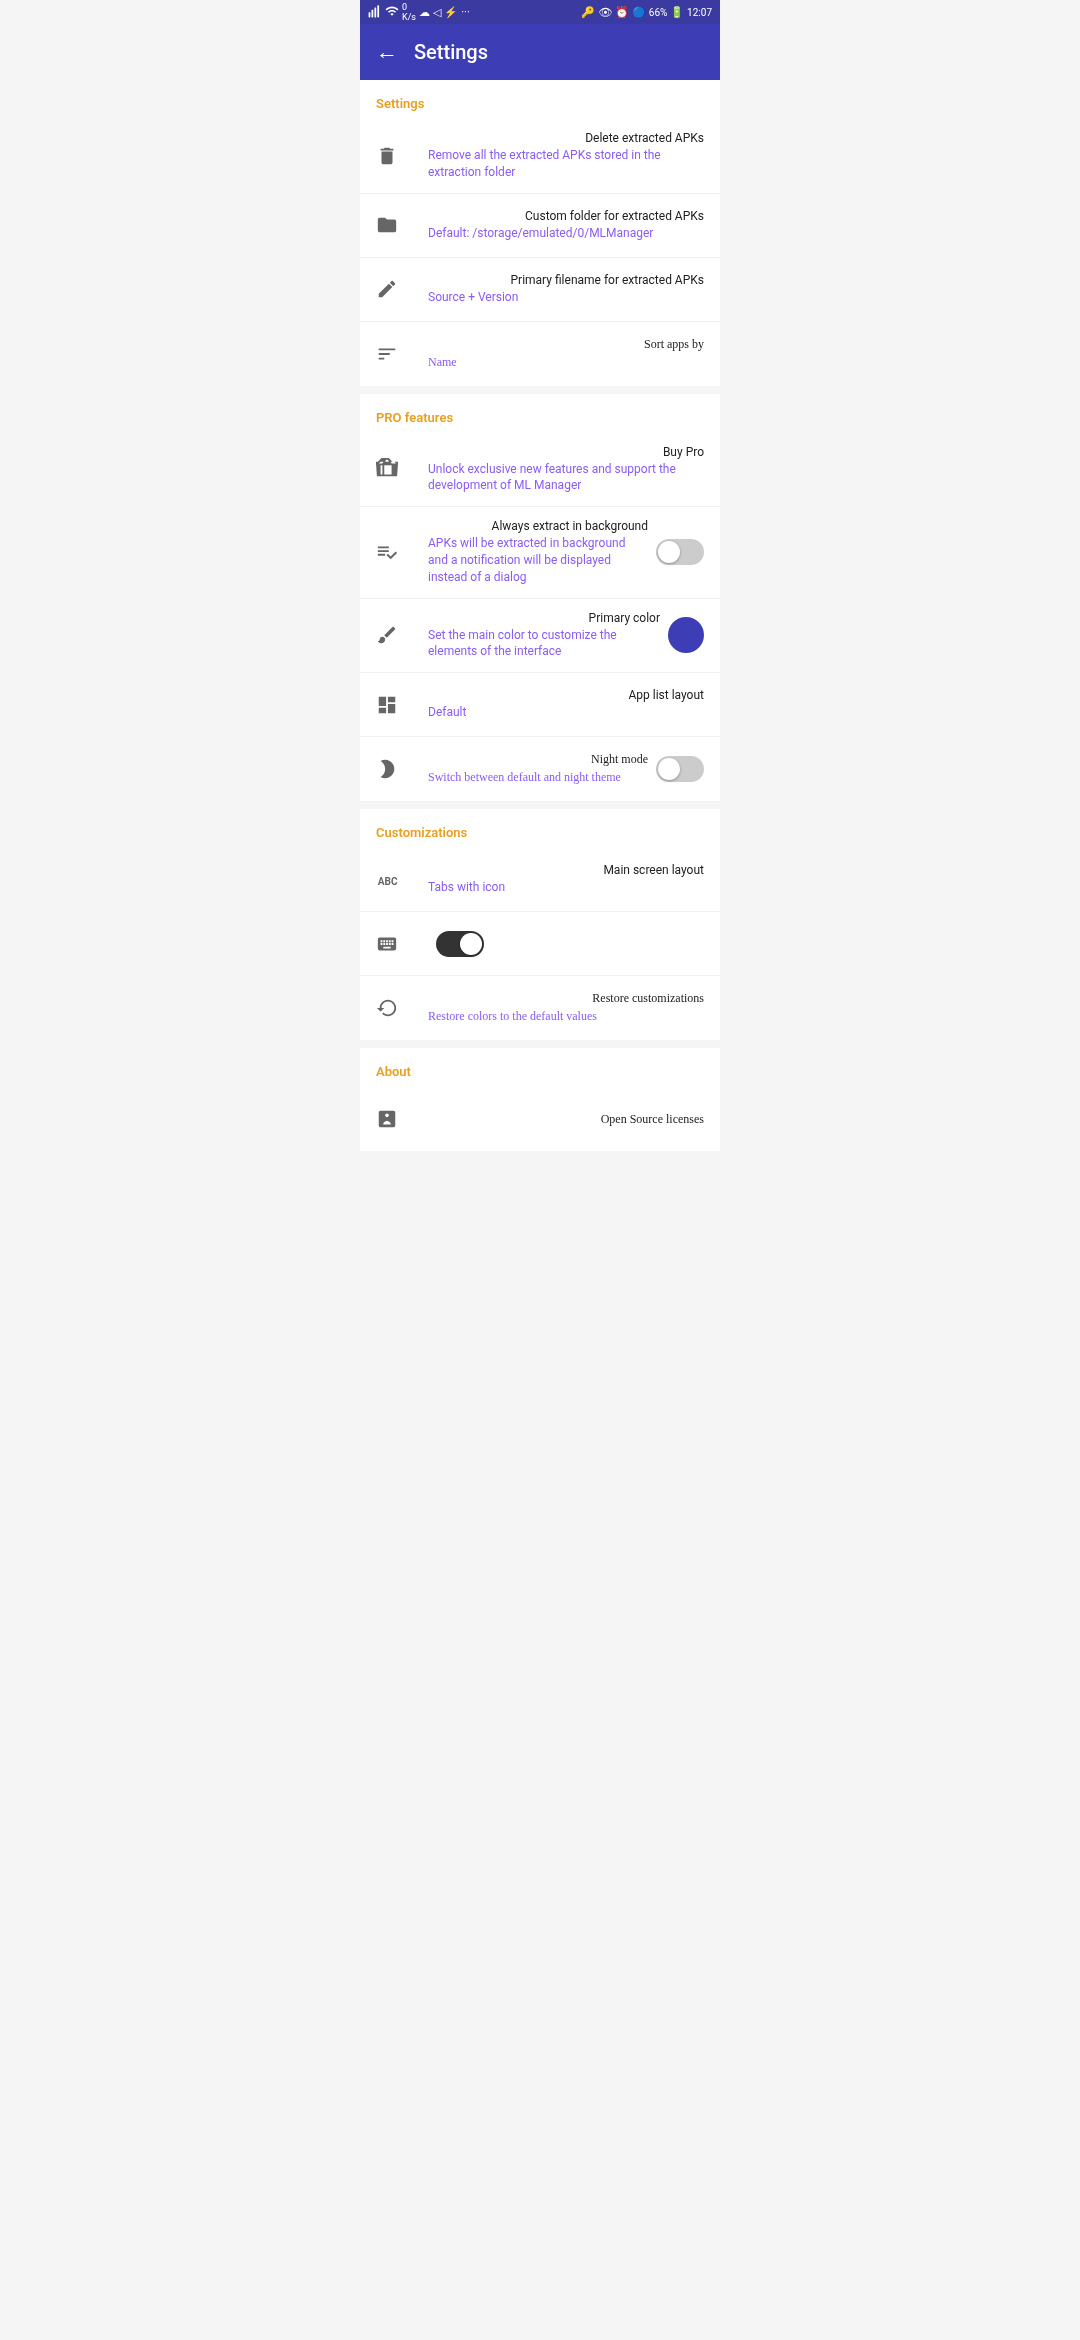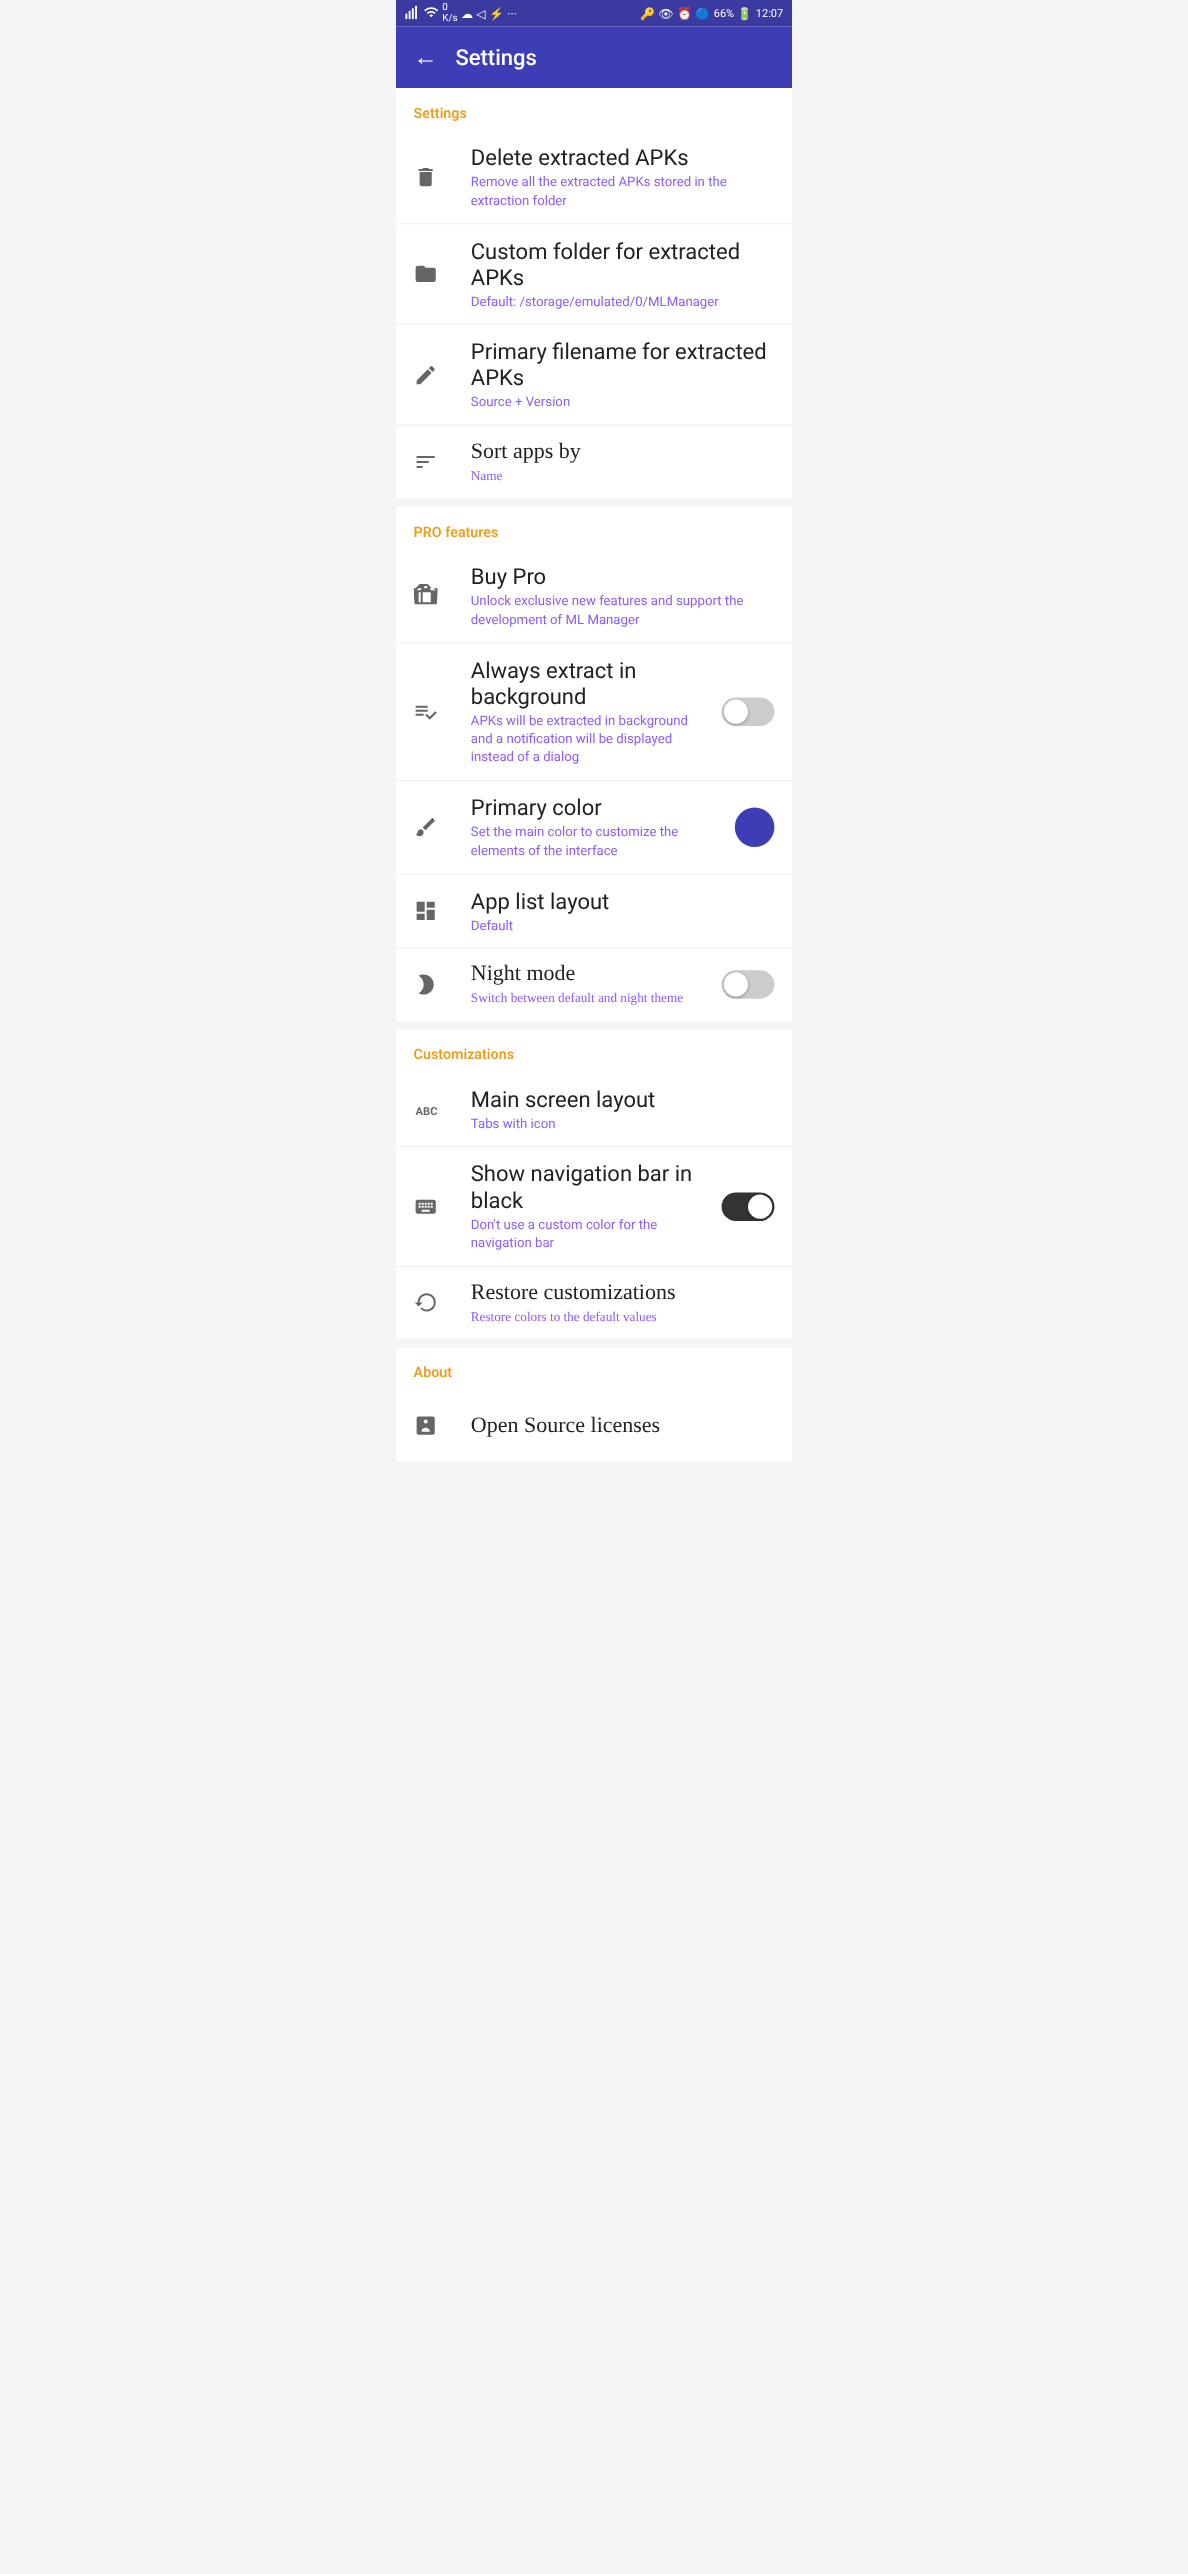--- a/index.html
+++ b/index.html
@@ -91,23 +91,24 @@
       justify-content: flex-start;
       color: #666;
       font-size: 20px;
       margin-right: 16px;
     }
 
     .setting-text {
       flex: 1;
     }
     .setting-title {
-      font-size: 20px;
+      font-size: 12px;
       color: #212121;
       font-weight: 400;
+      text-align: right;
     }
     .setting-subtitle {
       font-size: 12px;
       color: #8b5cf6;
       margin-top: 2px;
       line-height: 1.4;
     }
 
     .setting-control {
       margin-left: 8px;
@@ -342,24 +343,20 @@
         <div class="setting-subtitle">Tabs with icon</div>
       </div>
     </div>
 
     <div class="setting-item">
       <div class="setting-icon">
         <svg class="svg-icon" viewBox="0 0 24 24">
           <path d="M20 5H4c-1.1 0-1.99.9-1.99 2L2 17c0 1.1.9 2 2 2h16c1.1 0 2-.9 2-2V7c0-1.1-.9-2-2-2zm-9 3h2v2h-2V8zm0 3h2v2h-2v-2zM8 8h2v2H8V8zm0 3h2v2H8v-2zm-1 2H5v-2h2v2zm0-3H5V8h2v2zm9 7H8v-2h8v2zm0-4h-2v-2h2v2zm0-3h-2V8h2v2zm3 3h-2v-2h2v2zm0-3h-2V8h2v2z"></path>
         </svg>
       </div>
-      <div class="setting-text">
-        <div class="setting-title">Show navigation bar in black</div>
-        <div class="setting-subtitle">Don't use a custom color for the navigation bar</div>
-      </div>
       <div class="setting-control">
         <div class="toggle on-black">
           <div class="toggle-thumb"></div>
         </div>
       </div>
     </div>
 
     <div class="setting-item">
       <div class="setting-icon">
         <svg class="svg-icon" viewBox="0 0 24 24">

